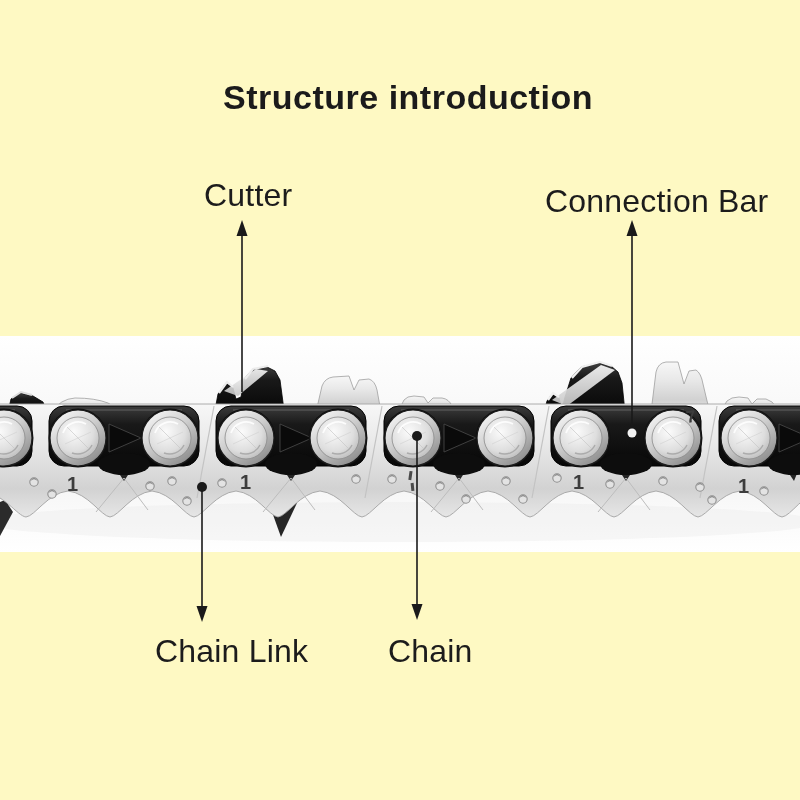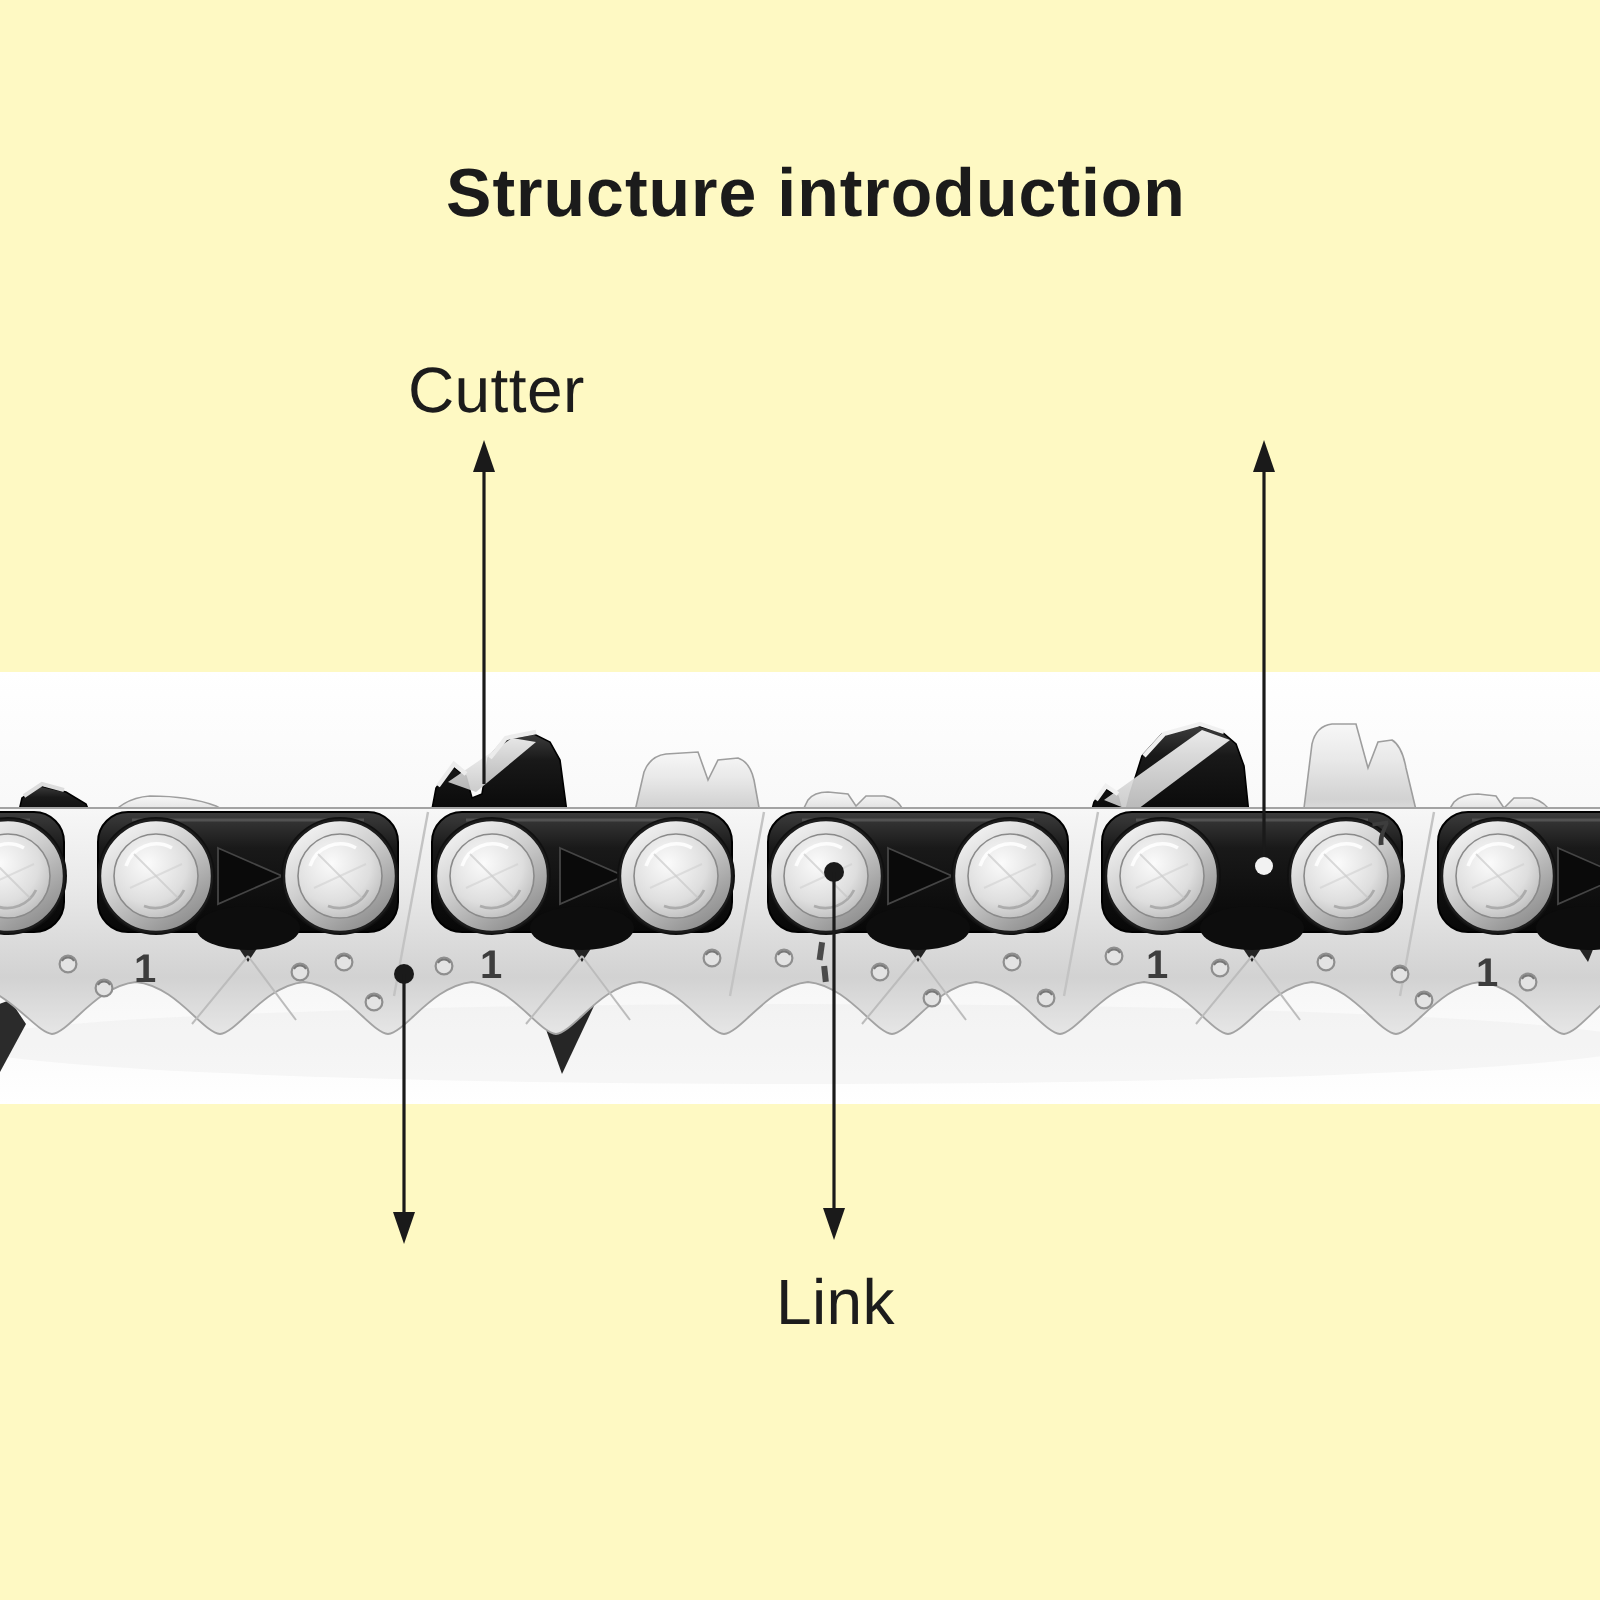--- a/index.html
+++ b/index.html
@@ -233,15 +233,17 @@
       </g>
       <g>
         <circle cx="417" cy="436" r="5" stroke="none"></circle>
         <line x1="417" y1="436" x2="417" y2="606"></line>
         <path d="M 417,620 L 411.5,604 L 422.5,604 Z" stroke="none"></path>
       </g>
     </g>
   </svg>
 
   <div class="part-label lbl-cutter">Cutter</div>
-  <div class="part-label lbl-rivet">Link</div>
+  <div class="part-label lbl-connection-bar">Connection Bar</div>
+  <div class="part-label lbl-chain-link">Chain Link</div>
+  <div class="part-label lbl-rivet">Chain</div>
 
 </div>
 
 </body></html>

